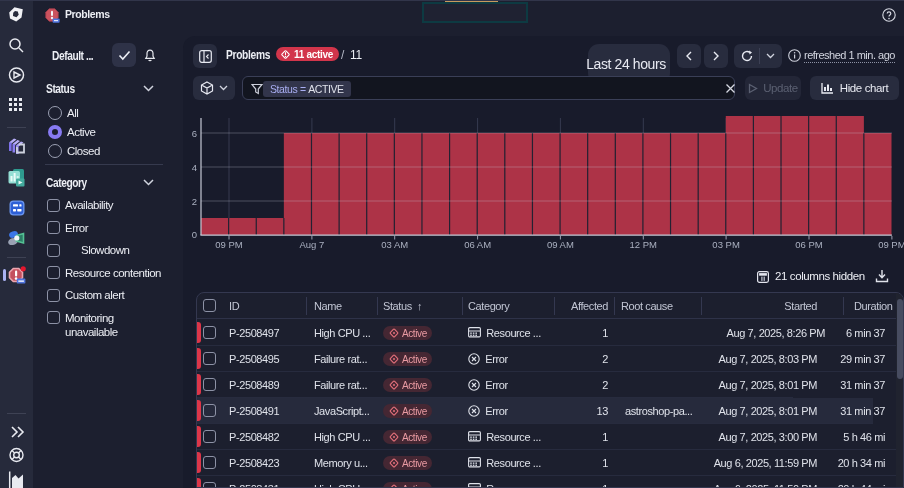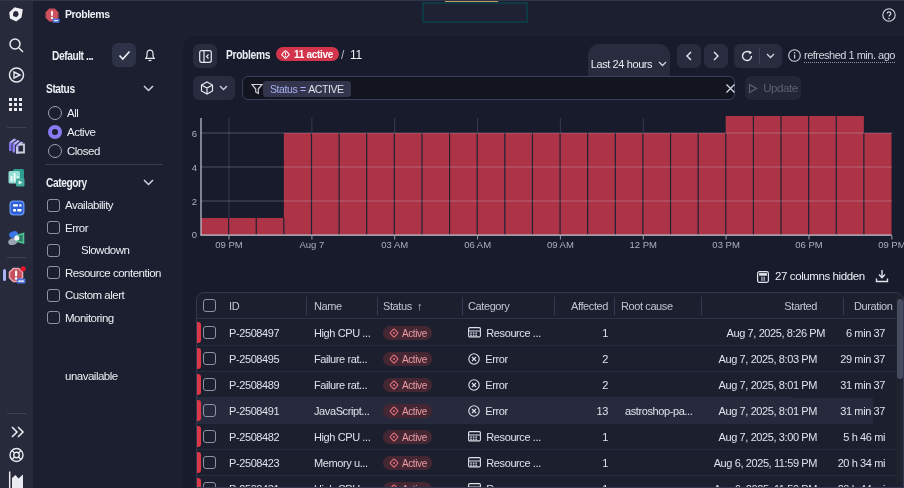--- a/index.html
+++ b/index.html
@@ -178,21 +178,21 @@
   <div class="abs" style="left:14px;top:191px;width:13px;height:13px;border:1.4px solid #8d92a6;border-radius:3px;"></div>
   <div class="txt" style="left:32px;top:192px;">Error</div>
   <div class="abs" style="left:14px;top:214px;width:13px;height:13px;border:1.4px solid #8d92a6;border-radius:3px;"></div>
   <div class="txt" style="left:32px;top:214px;margin-left:16px;">Slowdown</div>
   <div class="abs" style="left:14px;top:236px;width:13px;height:13px;border:1.4px solid #8d92a6;border-radius:3px;"></div>
   <div class="txt" style="left:32px;top:237px;">Resource contention</div>
   <div class="abs" style="left:14px;top:259px;width:13px;height:13px;border:1.4px solid #8d92a6;border-radius:3px;"></div>
   <div class="txt" style="left:32px;top:259px;">Custom alert</div>
   <div class="abs" style="left:14px;top:281px;width:13px;height:13px;border:1.4px solid #8d92a6;border-radius:3px;"></div>
   <div class="txt" style="left:32px;top:282px;">Monitoring</div>
-  <div class="txt" style="left:32px;top:296px;margin-top:44px;">unavailable</div>
+  <div class="txt" style="left:32px;top:296px;">unavailable</div>
 </div>
 
 <div id="main" class="abs">
 
   <div class="btn" style="left:10px;top:8px;width:24px;height:24px;">
     <svg width="13" height="13" viewBox="0 0 13 13">
       <rect x="0.7" y="0.7" width="11.6" height="11.6" rx="2" fill="none" stroke="#e8eaf2" stroke-width="1.2"></rect>
       <line x1="5" y1="1" x2="5" y2="12" stroke="#e8eaf2" stroke-width="1.2"></line>
       <path d="M9.5 4.5 L7.5 6.5 L9.5 8.5" fill="none" stroke="#e8eaf2" stroke-width="1.1"></path>
     </svg>
@@ -202,21 +202,21 @@
     <svg width="11" height="11" viewBox="0 0 11 11">
       <rect x="2.6" y="2.6" width="5.8" height="5.8" rx="1" fill="none" stroke="#fff" stroke-width="1.1" transform="rotate(45 5.5 5.5)"></rect>
       <rect x="5" y="3.2" width="1" height="3" fill="#fff"></rect>
         <circle cx="5.5" cy="7.4" r="0.6" fill="#fff"></circle>
     </svg>
     <span style="font-size:10px;font-weight:bold;color:#fff;margin-left:3px;letter-spacing:-0.3px;">11 active</span>
   </div>
   <div class="txt grey" style="left:158px;top:12px;font-size:12px;">/</div>
   <div class="txt" style="left:167px;top:12px;font-size:12px;">11</div>
 
-  <div class="btn" style="left:405px;top:8px;width:82px;height:40px;font-size:11px;border-radius:11px;">
+  <div class="btn" style="left:405px;top:8px;width:82px;height:40px;font-size:14px;border-radius:11px;">
     <span>Last 24 hours</span>
     <svg style="margin-left:6px" width="9" height="6" viewBox="0 0 9 6">
         <path d="M1 1 L4.5 4.5 L8 1" fill="none" stroke="#d0d3de" stroke-width="1.3"></path>
       </svg>
   </div>
   <div class="btn" style="left:494px;top:8px;width:24px;height:24px;">
     <svg width="6" height="10" viewBox="0 0 6 10">
         <path d="M5 1 L1 5 L5 9" fill="none" stroke="#e8eaf2" stroke-width="1.4"></path>
       </svg>
   </div>
@@ -261,20 +261,29 @@
     </div>
     <svg class="abs" style="left:482px;top:6px" width="11" height="11" viewBox="0 0 11 11">
       <path d="M1.5 1.5 L9.5 9.5 M9.5 1.5 L1.5 9.5" stroke="#d6d9e2" stroke-width="1.3"></path>
     </svg>
   </div>
   <div class="btn" style="left:562px;top:40px;width:56px;height:24px;background:#232637;">
     <svg width="10" height="11" viewBox="0 0 10 11">
         <path d="M1.5 1.5 L8.5 5.5 L1.5 9.5 Z" fill="none" stroke="#5b6072" stroke-width="1.3"></path>
       </svg>
     <span style="font-size:11.5px;color:#5b6072;margin-left:5px;">Update</span>
+  </div>
+  <div class="btn" style="left:627px;top:40px;width:89px;height:24px;">
+    <svg width="13" height="12" viewBox="0 0 13 12">
+      <path d="M1 1 L1 11 L12 11" fill="none" stroke="#e8eaf2" stroke-width="1.3"></path>
+      <rect x="3" y="5" width="2" height="4" fill="#e8eaf2"></rect>
+        <rect x="6" y="2.5" width="2" height="6.5" fill="#e8eaf2"></rect>
+        <rect x="9" y="6" width="2" height="3" fill="#e8eaf2"></rect>
+    </svg>
+    <span style="font-size:11.5px;margin-left:6px;">Hide chart</span>
   </div>
 
   <svg class="abs" style="left:3px;top:74px" width="718" height="146" viewBox="0 0 718 146">
 
     <g stroke="#363b50" stroke-width="1">
       <line x1="43" y1="8" x2="43" y2="125"></line>
         <line x1="125.9" y1="8" x2="125.9" y2="125"></line>
       <line x1="208.7" y1="8" x2="208.7" y2="125"></line>
         <line x1="291.6" y1="8" x2="291.6" y2="125"></line>
       <line x1="374.4" y1="8" x2="374.4" y2="125"></line>
@@ -375,21 +384,21 @@
         <text x="705.9" y="137.5">09 PM</text>
     </g>
   </svg>
 
   <svg class="abs" style="left:574px;top:235px" width="12" height="12" viewBox="0 0 12 12">
     <rect x="0.6" y="0.6" width="10.8" height="10.8" rx="1.8" fill="none" stroke="#e3e5ee" stroke-width="1.2"></rect>
     <rect x="2.1" y="2.1" width="7.8" height="2.6" fill="#e3e5ee"></rect>
     <rect x="4.3" y="5.6" width="1.2" height="4.3" fill="#c6cad8"></rect>
     <rect x="6.6" y="5.6" width="1.2" height="4.3" fill="#c6cad8"></rect>
   </svg>
-  <div class="txt" style="left:592px;top:234px;font-size:11.5px;">27 columns hidden</div>
+  <div class="txt" style="left:592px;top:234px;font-size:11.5px;">21 columns hidden</div>
   <svg class="abs" style="left:692px;top:233px" width="14" height="14" viewBox="0 0 14 14">
     <path d="M7 1 L7 8 M4 5.5 L7 8.7 L10 5.5" fill="none" stroke="#dfe2ea" stroke-width="1.4"></path>
     <path d="M1.5 9.5 L1.5 12.5 L12.5 12.5 L12.5 9.5" fill="none" stroke="#dfe2ea" stroke-width="1.4"></path>
   </svg>
 
   <div class="abs" style="left:13px;top:256px;width:708px;height:196px;border:1px solid #343850;border-radius:8px 8px 0 0;overflow:hidden;background:#1c1f2e;">
 
     <div class="abs" style="left:0;top:0;width:708px;height:26px;border-bottom:1px solid #2e3248;font-size:11px;color:#c2c6d4;">
       <div class="hdrchk abs" style="left:6px;top:6px;"></div>
       <div class="txt" style="left:32px;top:7px;">ID</div>

